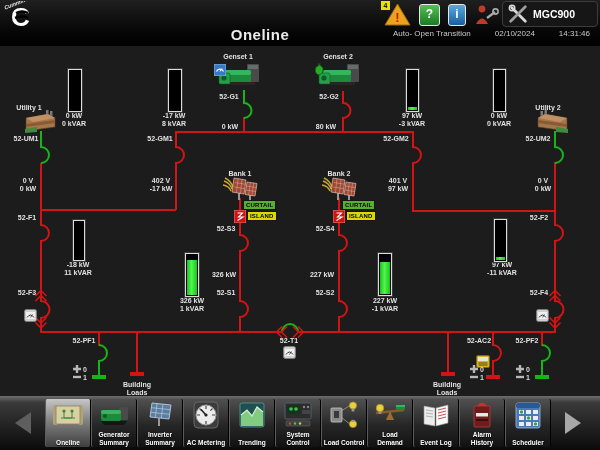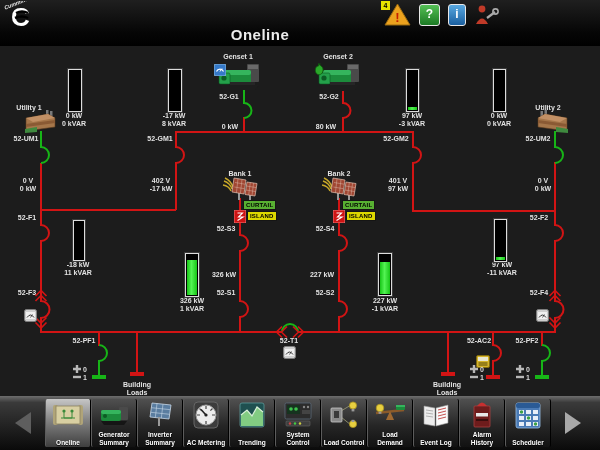--- a/index.html
+++ b/index.html
@@ -127,20 +127,33 @@
       </div>
       <div class="sqbtn helpbtn">?</div>
       <div class="sqbtn infobtn">i</div>
       <svg width="26" height="21" viewBox="0 0 26 21">
         <circle cx="8" cy="5" r="3.4" fill="#c03a28"></circle>
         <path d="M2,20 Q8,9 14,20 Z" fill="#c03a28"></path>
         <path d="M13,14 L21,8" stroke="#aaa" stroke-width="2.2"></path>
         <circle cx="21.5" cy="7.5" r="2.6" fill="none" stroke="#aaa" stroke-width="1.6"></circle>
       </svg>
     </div>
+    <div class="sysbox">
+      <svg width="22" height="22" viewBox="0 0 24 24">
+        <path d="M5,5 L20,20" stroke="#d8d8d8" stroke-width="3" stroke-linecap="round"></path>
+        <path d="M20,4 L4,20" stroke="#9e9e9e" stroke-width="3" stroke-linecap="round"></path>
+        <circle cx="5.5" cy="5.5" r="3" fill="none" stroke="#d8d8d8" stroke-width="1.6"></circle>
+      </svg>
+      <span class="sysname">MGC900</span>
+    </div>
+    <div class="statusrow">
+      <span>Auto- Open Transition</span>
+      <span>02/10/2024</span>
+      <span>14:31:46</span>
+    </div>
   </div>
 
   <svg class="abs" style="left:23px;top:110px;z-index:2" width="35" height="24" viewBox="0 0 35 24">
     <rect x="23" y="0" width="2.5" height="9" fill="#7a7a7a"></rect>
       <rect x="27" y="1" width="2.5" height="8" fill="#7a7a7a"></rect>
     <polygon points="3,8 25,4 32,8 32,17 3,21" fill="#a5764a" stroke="#5a3c20" stroke-width=".6"></polygon>
     <polygon points="3,8 25,4 32,8 10,12" fill="#c29065"></polygon>
     <polygon points="3,14 32,10 32,13 3,17" fill="#8a5a34"></polygon>
     <polygon points="2,19 14,17 14,22 2,23" fill="#3f8a3f"></polygon>
   </svg>

